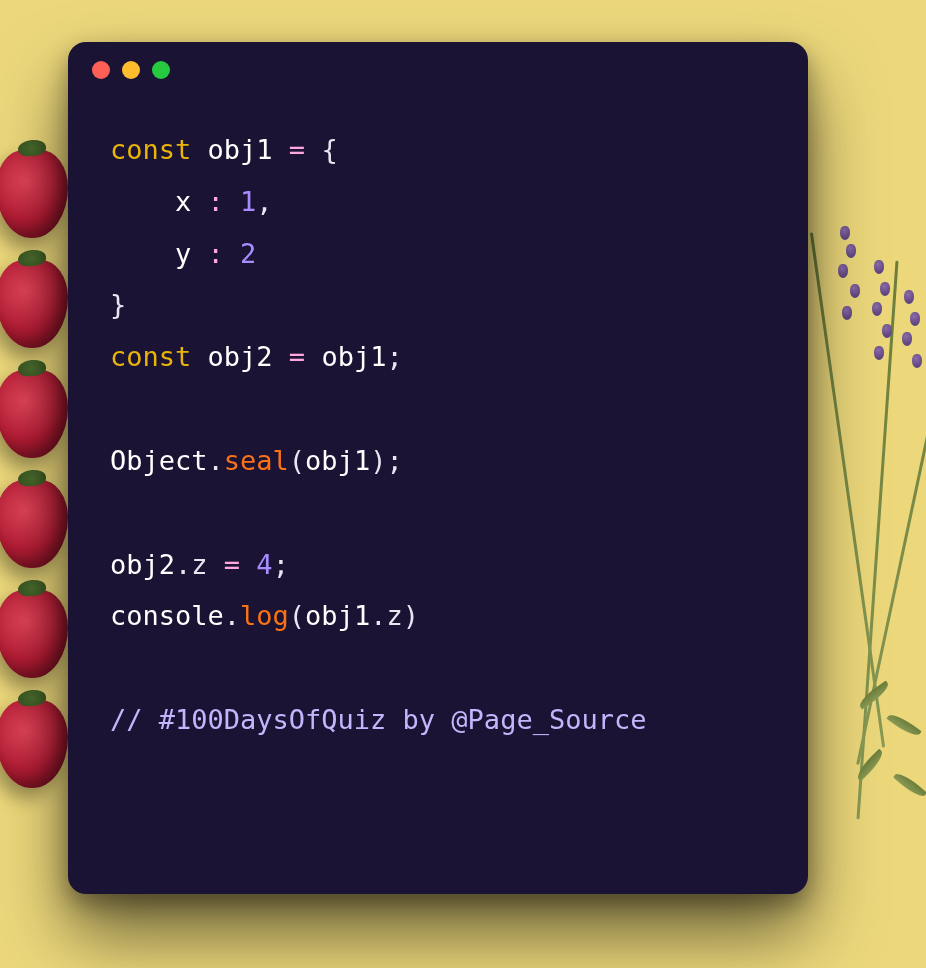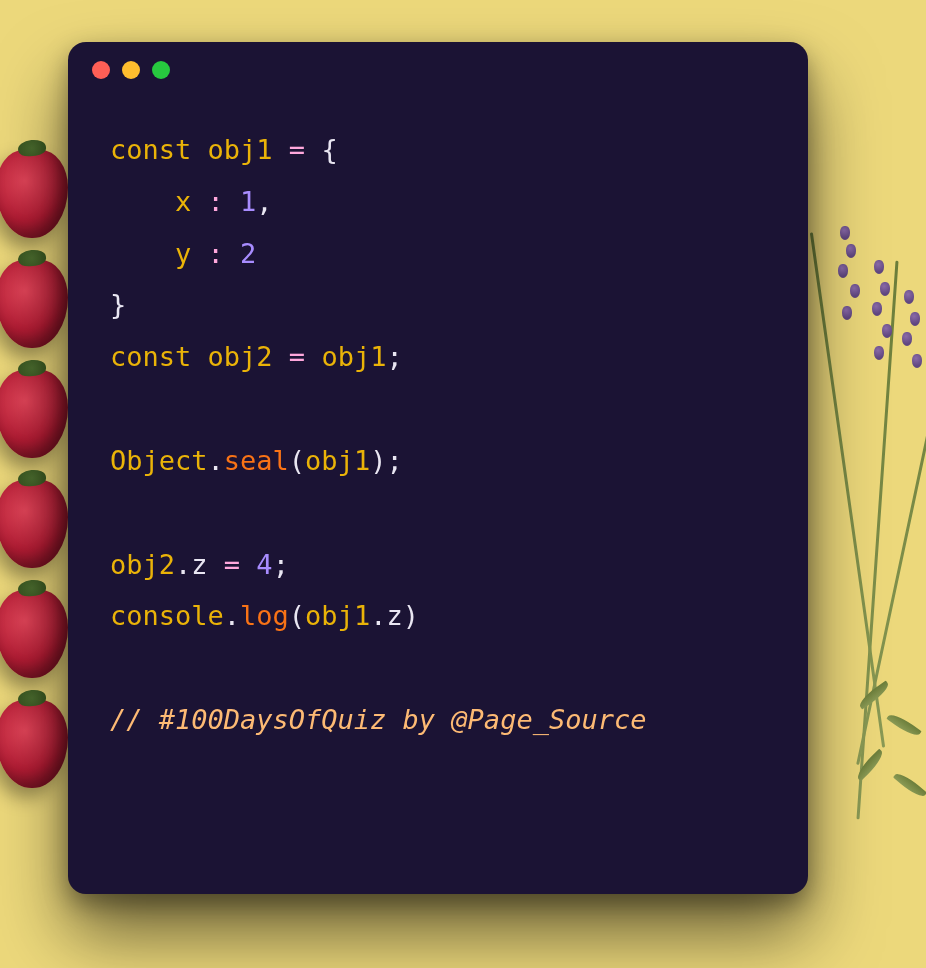--- a/index.html
+++ b/index.html
@@ -100,29 +100,29 @@
   .code {
     padding: 26px 42px 30px 42px;
     font-size: 27px;
     line-height: 1.92;
     white-space: pre;
     color: #e9e6f2;
   }
 
   
   .kw     { color: #eab308; }  
-  .ident  { color: #eab308; }  
+  .ident  { color: #ffffff; }  
   .op     { color: #ffa7dc; }  
   .brace  { color: #e9e6f2; }  
   .colon  { color: #ffa7dc; }
   .punct  { color: #e9e6f2; }  
   .num    { color: #a88cff; }  
   .fn     { color: #f97316; }  
   .z      { color: #e9e6f2; }
-  .comment{ color: #fdba74; font-style: italic; }
+  .comment{ color: #c4b5fd; }
 
 </style>
 </head>
 <body>
 
 <div class="berry" style="top:150px"></div>
 <div class="berry" style="top:260px"></div>
 <div class="berry" style="top:370px"></div>
 <div class="berry" style="top:480px"></div>
 <div class="berry" style="top:590px"></div>

